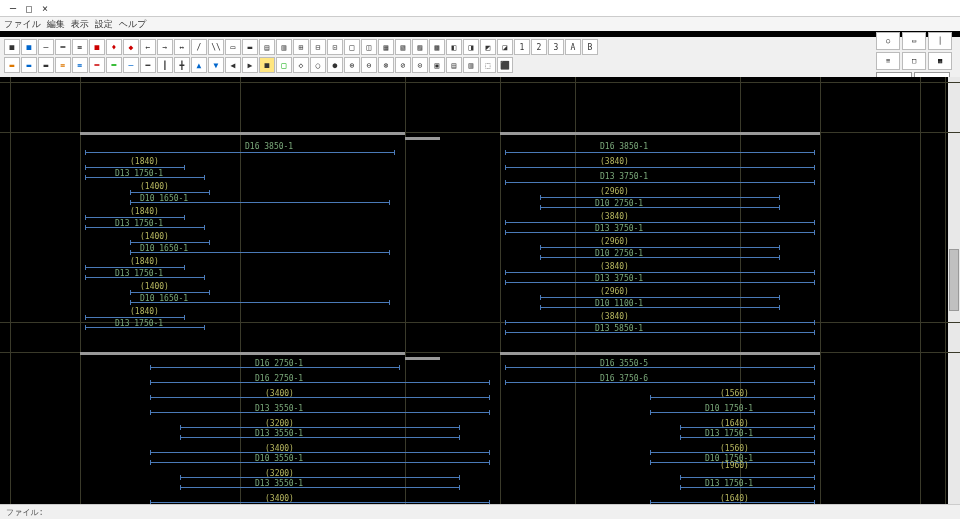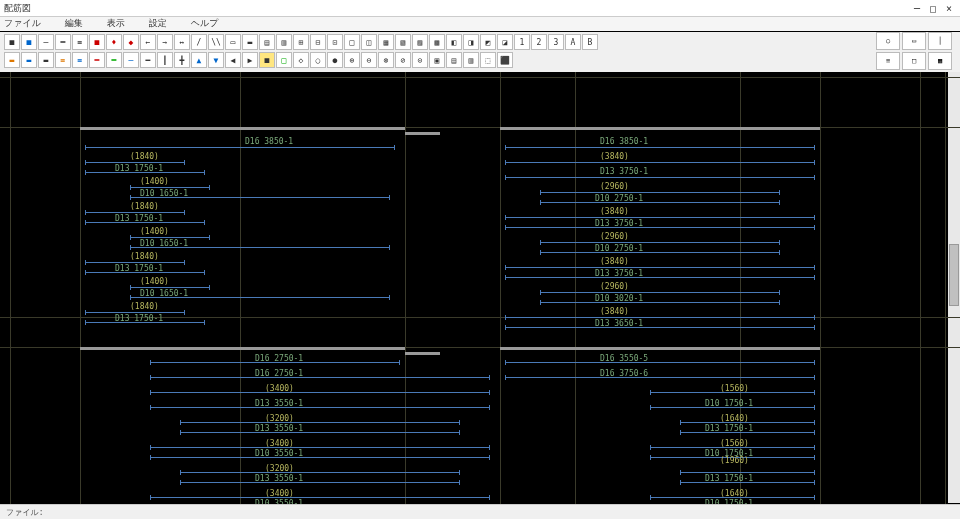--- a/index.html
+++ b/index.html
@@ -1,19 +1,19 @@
 <!DOCTYPE html>
 <html><head>
 <meta charset="utf-8">
 <style>
 html,body{margin:0;padding:0;width:960px;height:519px;background:#f0f0f0;font-family:"MS Gothic","Meiryo",monospace;font-size:9px;overflow:hidden}
 .titlebar{height:16px;background:#fff;display:flex;align-items:center;padding:0 4px;border-bottom:1px solid #ccc}
 .titlebar .title{flex:1;font-size:9px;color:#333}
 .titlebar .winbtn{width:14px;height:14px;display:flex;align-items:center;justify-content:center;font-size:10px;color:#333;margin-left:2px}
-.menubar{height:14px;background:#f5f5f5;display:flex;padding:0 4px;gap:24px;font-size:9px;color:#333;border-bottom:1px solid #000000}
+.menubar{height:14px;background:#f5f5f5;display:flex;align-items:center;padding:0 4px;gap:6px;font-size:9px;color:#333;border-bottom:6px solid #000000}
 .toolbars{background:#f0f0f0;padding:2px 4px}
 .toolrow{display:flex;align-items:center;gap:1px;margin-bottom:2px}
 .tbtn{width:16px;height:16px;background:#fff;border:1px solid #bbb;display:flex;align-items:center;justify-content:center;font-size:8px;color:#333;box-sizing:border-box}
 .tbtn.red{color:#c00}
 .tbtn.blue{color:#06c}
 .tbtn.green{color:#0a0}
 .tbtn.orange{color:#d70}
 .tbtn.yellow{background:#ffe680}
 .rightpanel{position:absolute;right:4px;top:32px;width:80px;display:flex;flex-wrap:wrap;gap:2px}
 .rbtn{width:22px;height:16px;background:#fff;border:1px solid #bbb;font-size:7px;display:flex;align-items:center;justify-content:center}
@@ -28,21 +28,20 @@
 .lbl.y{color:#b8b860}
 .beam{position:absolute;height:1px;background:#888}
 .status{position:absolute;bottom:0;left:0;right:0;height:14px;background:#f0f0f0;border-top:1px solid #ccc;display:flex;align-items:center;padding:0 6px;font-size:8px;color:#555}
 .vscroll{position:absolute;right:0;top:0;bottom:14px;width:12px;background:#e8e8e8}
 .vthumb{position:absolute;left:1px;right:1px;top:40%;height:60px;background:#c0c0c0;border:1px solid #999}
 </style>
 </head>
 <body>
 
 <div class="titlebar">
-  <span class="title">配筋図</span>
   <div class="winbtn">─</div>
   <div class="winbtn">□</div>
   <div class="winbtn">×</div>
 </div>
 
 <div class="menubar" id="menubar">
     <span>ファイル</span>
     <span>編集</span>
     <span>表示</span>
     <span>設定</span>
@@ -209,25 +208,25 @@
     <div class="lbl y" style="left: 600px; top: 160px;">(2960)</div>
     <div class="rebar" style="left: 540px; top: 180px; width: 240px;"></div>
     <div class="lbl" style="left: 595px; top: 172px;">D10 2750-1</div>
     <div class="rebar" style="left: 505px; top: 195px; width: 310px;"></div>
     <div class="lbl y" style="left: 600px; top: 185px;">(3840)</div>
     <div class="rebar" style="left: 505px; top: 205px; width: 310px;"></div>
     <div class="lbl" style="left: 595px; top: 197px;">D13 3750-1</div>
     <div class="rebar" style="left: 540px; top: 220px; width: 240px;"></div>
     <div class="lbl y" style="left: 600px; top: 210px;">(2960)</div>
     <div class="rebar" style="left: 540px; top: 230px; width: 240px;"></div>
-    <div class="lbl" style="left: 595px; top: 222px;">D10 3020-1</div>
+    <div class="lbl" style="left: 595px; top: 222px;">D10 1100-1</div>
     <div class="rebar" style="left: 505px; top: 245px; width: 310px;"></div>
     <div class="lbl y" style="left: 600px; top: 235px;">(3840)</div>
     <div class="rebar" style="left: 505px; top: 255px; width: 310px;"></div>
-    <div class="lbl" style="left: 595px; top: 247px;">D13 3650-1</div>
+    <div class="lbl" style="left: 595px; top: 247px;">D13 5850-1</div>
     <div class="rebar" style="left: 150px; top: 290px; width: 250px;"></div>
     <div class="lbl" style="left: 255px; top: 282px;">D16 2750-1</div>
     <div class="rebar" style="left: 150px; top: 305px; width: 340px;"></div>
     <div class="lbl" style="left: 255px; top: 297px;">D16 2750-1</div>
     <div class="rebar" style="left: 150px; top: 320px; width: 340px;"></div>
     <div class="lbl y" style="left: 265px; top: 312px;">(3400)</div>
     <div class="rebar" style="left: 150px; top: 335px; width: 340px;"></div>
     <div class="lbl" style="left: 255px; top: 327px;">D13 3550-1</div>
     <div class="rebar" style="left: 180px; top: 350px; width: 280px;"></div>
     <div class="lbl y" style="left: 265px; top: 342px;">(3200)</div>

